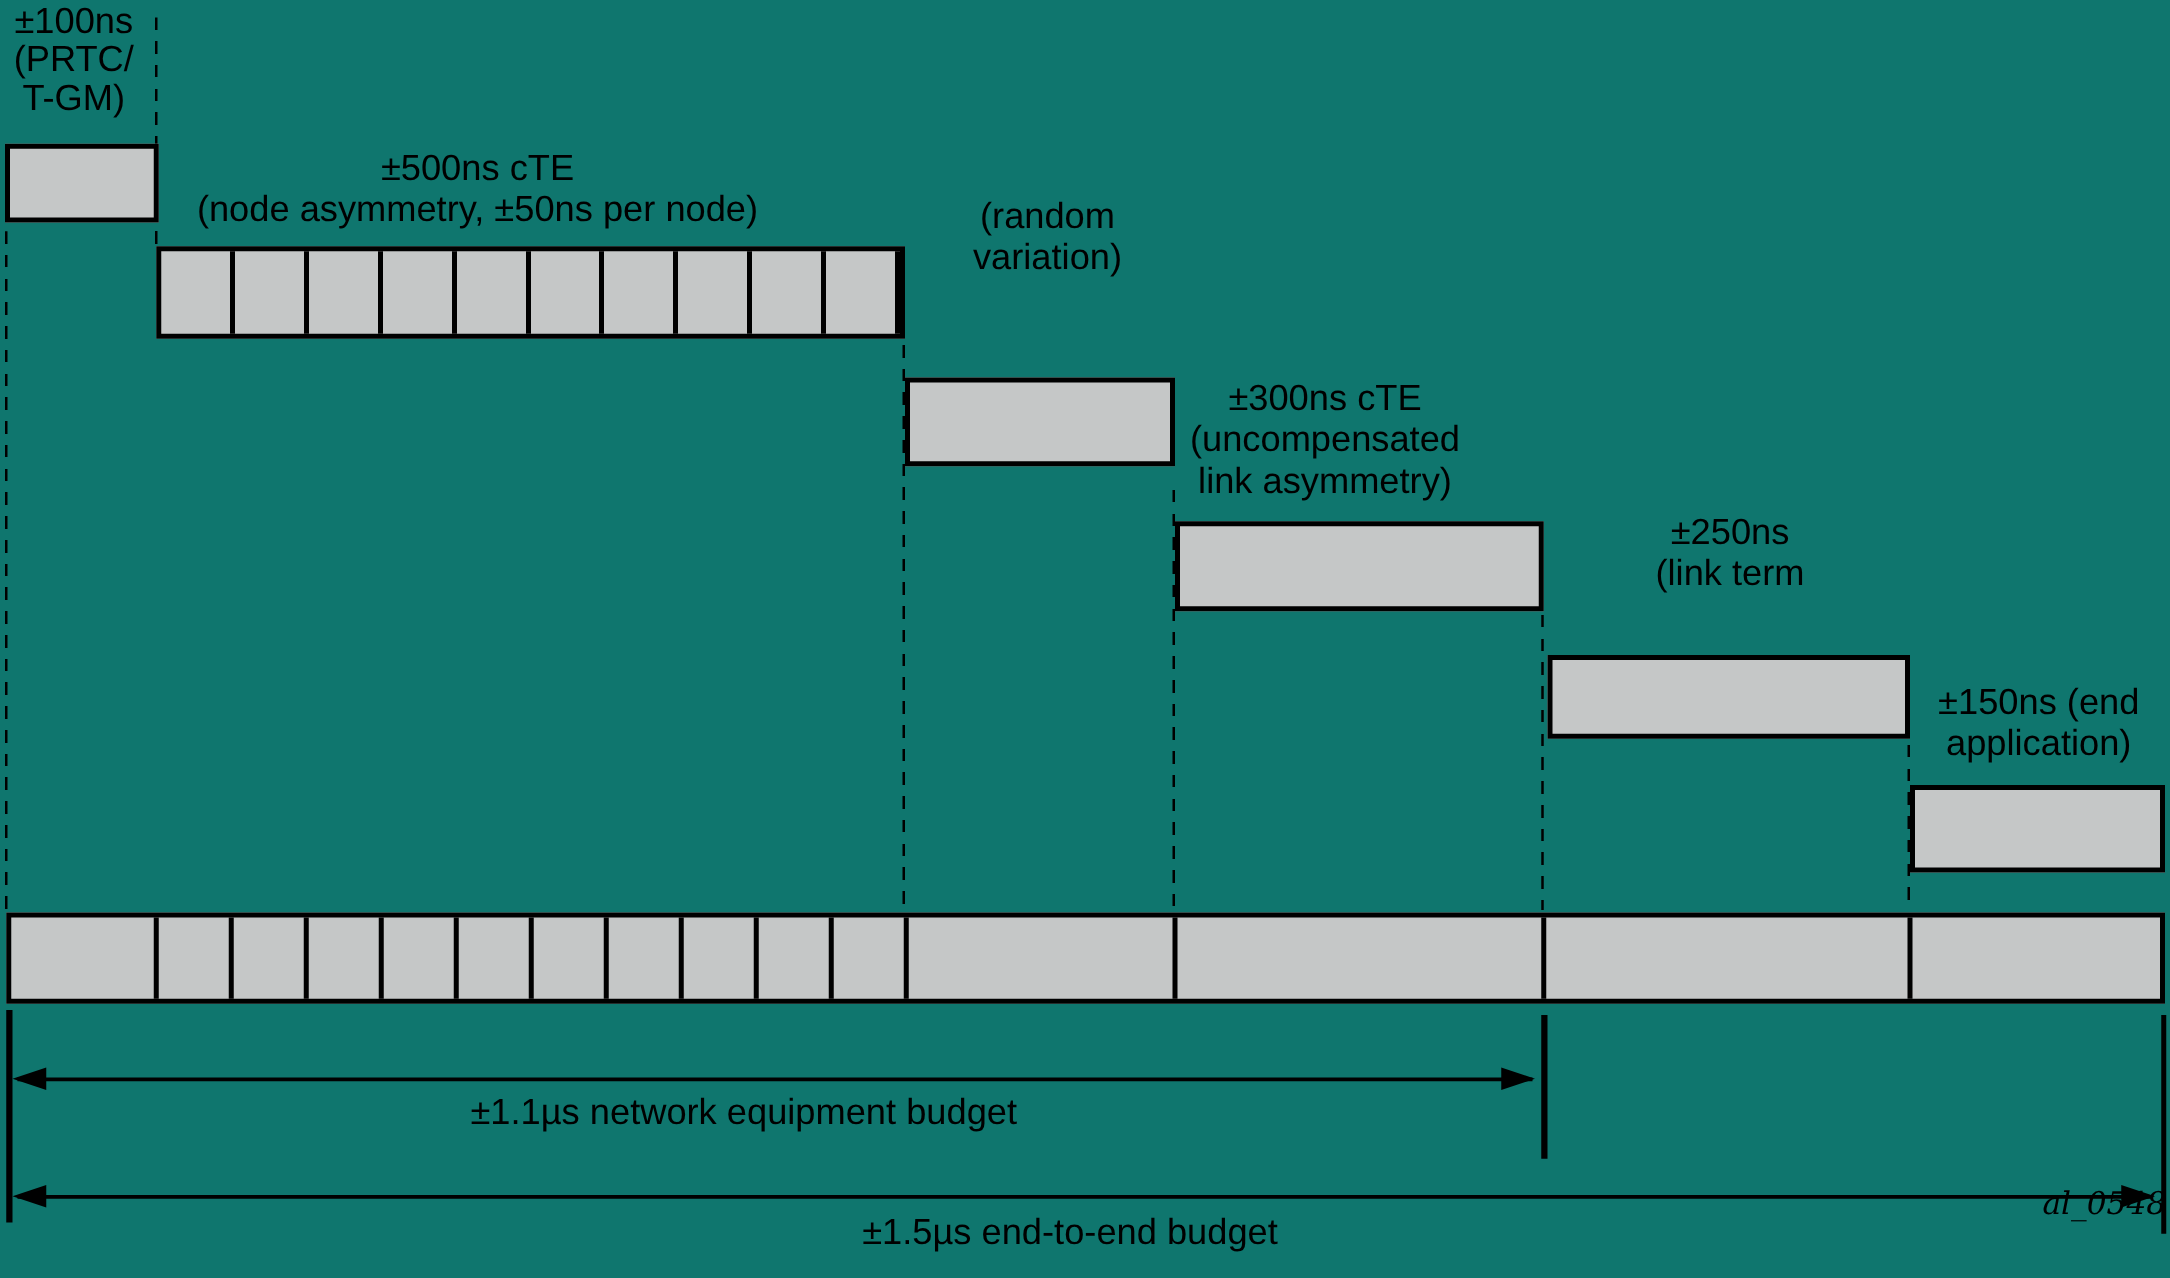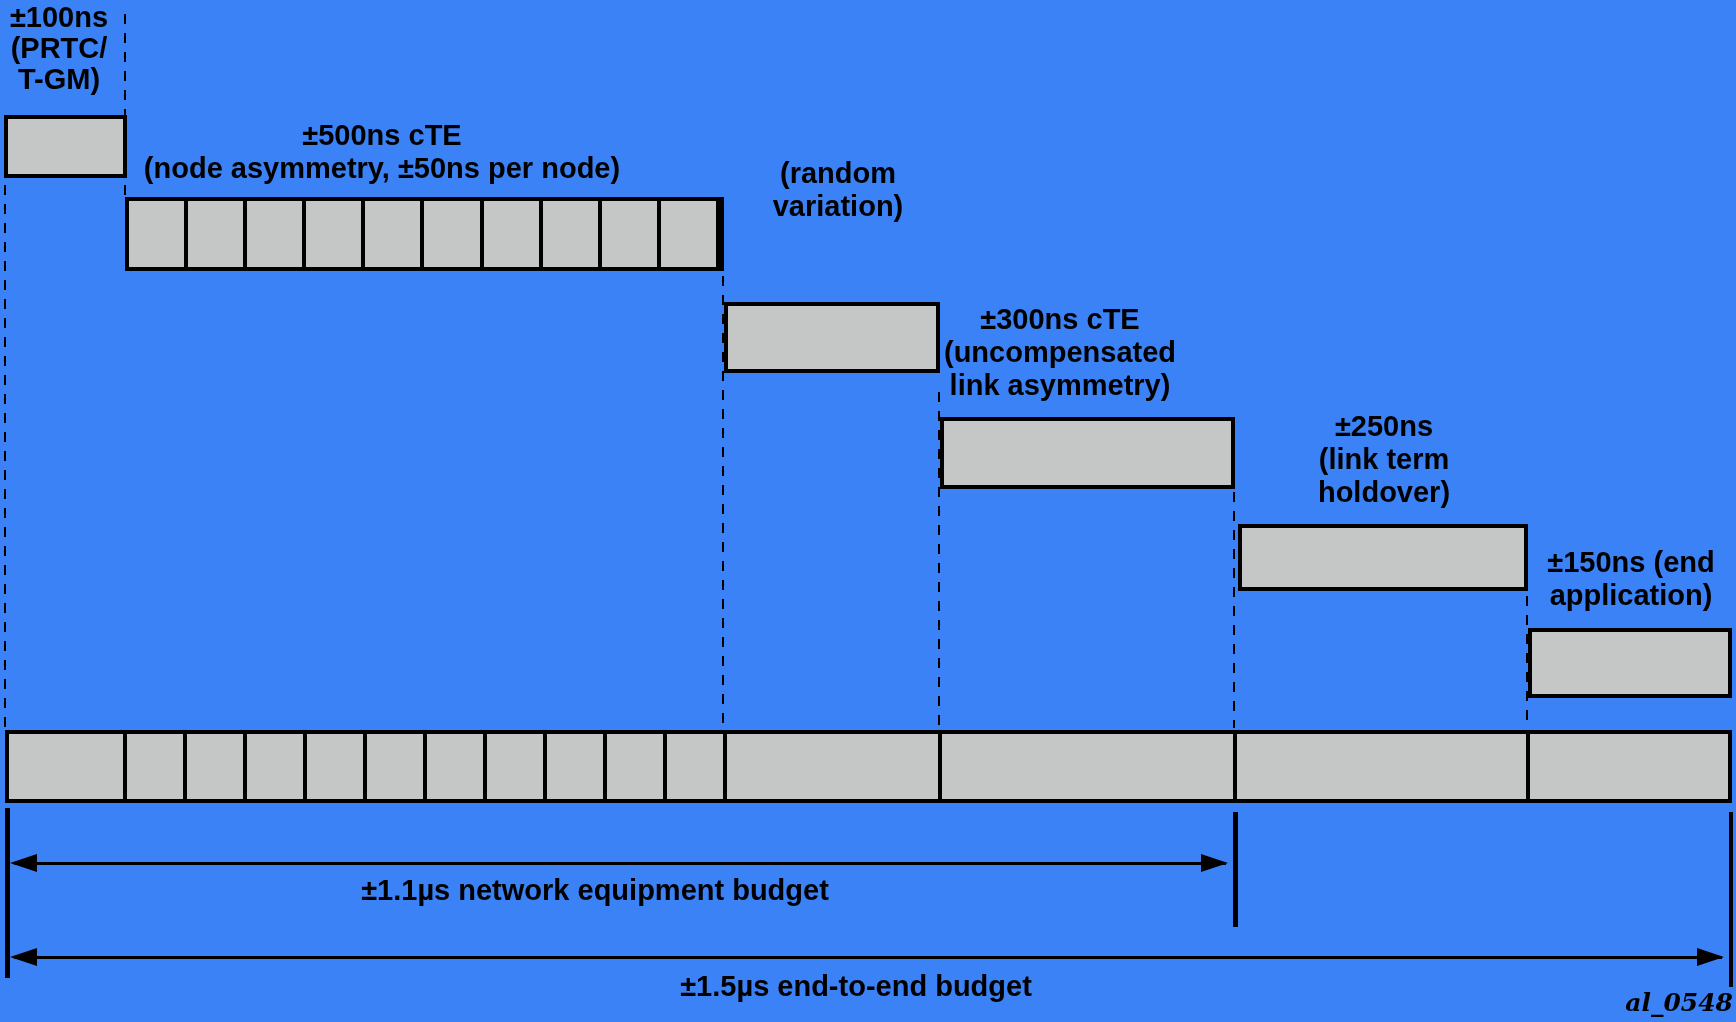--- a/index.html
+++ b/index.html
@@ -1,18 +1,18 @@
 <!DOCTYPE html>
 <html><head>
 <meta charset="utf-8">
 <style>
   html,body{margin:0;padding:0;background:#ffffff;}
   #canvas{
-    position:relative;width:1736px;height:1022px;background:#3b82f6;
-    font-family:"Liberation Sans",sans-serif;color:#000;overflow:hidden;font-weight:bold;
+    position:relative;width:1736px;height:1022px;background:#0f766e;
+    font-family:"Liberation Sans",sans-serif;color:#000;overflow:hidden;
   }
   .box{
     position:absolute;background:#c5c7c7;border:4px solid #000;box-sizing:border-box;
   }
   .seg10{
     background-image:repeating-linear-gradient(90deg,transparent 0 55.1px,#000 55.1px 59.1px);
   }
   .bar-divider{
     position:absolute;top:0;bottom:0;width:4px;background:#000;
   }
@@ -55,21 +55,20 @@
 
   <div class="lbl" style="left:910px;top:303px;width:300px;">
     <div>±300ns cTE</div>
     <div>(uncompensated</div>
     <div>link asymmetry)</div>
   </div>
 
   <div class="lbl" style="left:1234px;top:410px;width:300px;">
     <div>±250ns</div>
     <div>(link term</div>
-    <div>holdover)</div>
   </div>
 
   <div class="lbl" style="left:1526px;top:546px;width:210px;">
     <div>±150ns (end</div>
     <div>application)</div>
   </div>
 
   <div class="dash-v" style="left:4px;top:185px;height:543px;"></div>
   <div class="dash-v" style="left:124px;top:14px;height:183px;"></div>
   <div class="dash-v" style="left:722px;top:276px;height:452px;"></div>
@@ -112,15 +111,15 @@
     <div>±1.1µs network equipment budget</div>
   </div>
 
   <div class="hline" style="left:14px;top:956px;width:1708px;"></div>
   <div class="tri tri-l" style="left:10px;top:948px;"></div>
   <div class="tri tri-r" style="left:1697px;top:948px;"></div>
   <div class="lbl" style="left:506px;top:970px;width:700px;">
     <div>±1.5µs end-to-end budget</div>
   </div>
 
-  <div class="figtag" style="right:3px;top:988px;">al_0548</div>
+  <div class="figtag" style="right:3px;top:948px;">al_0548</div>
 
 </div>
 
 </body></html>

